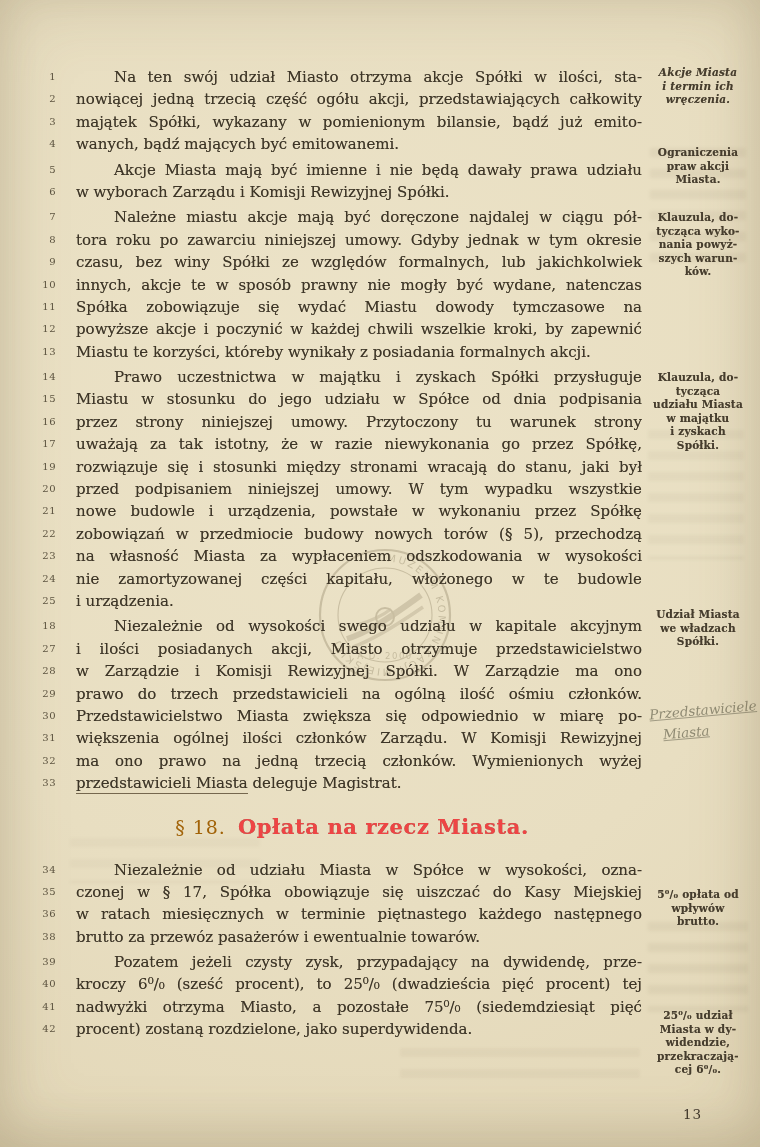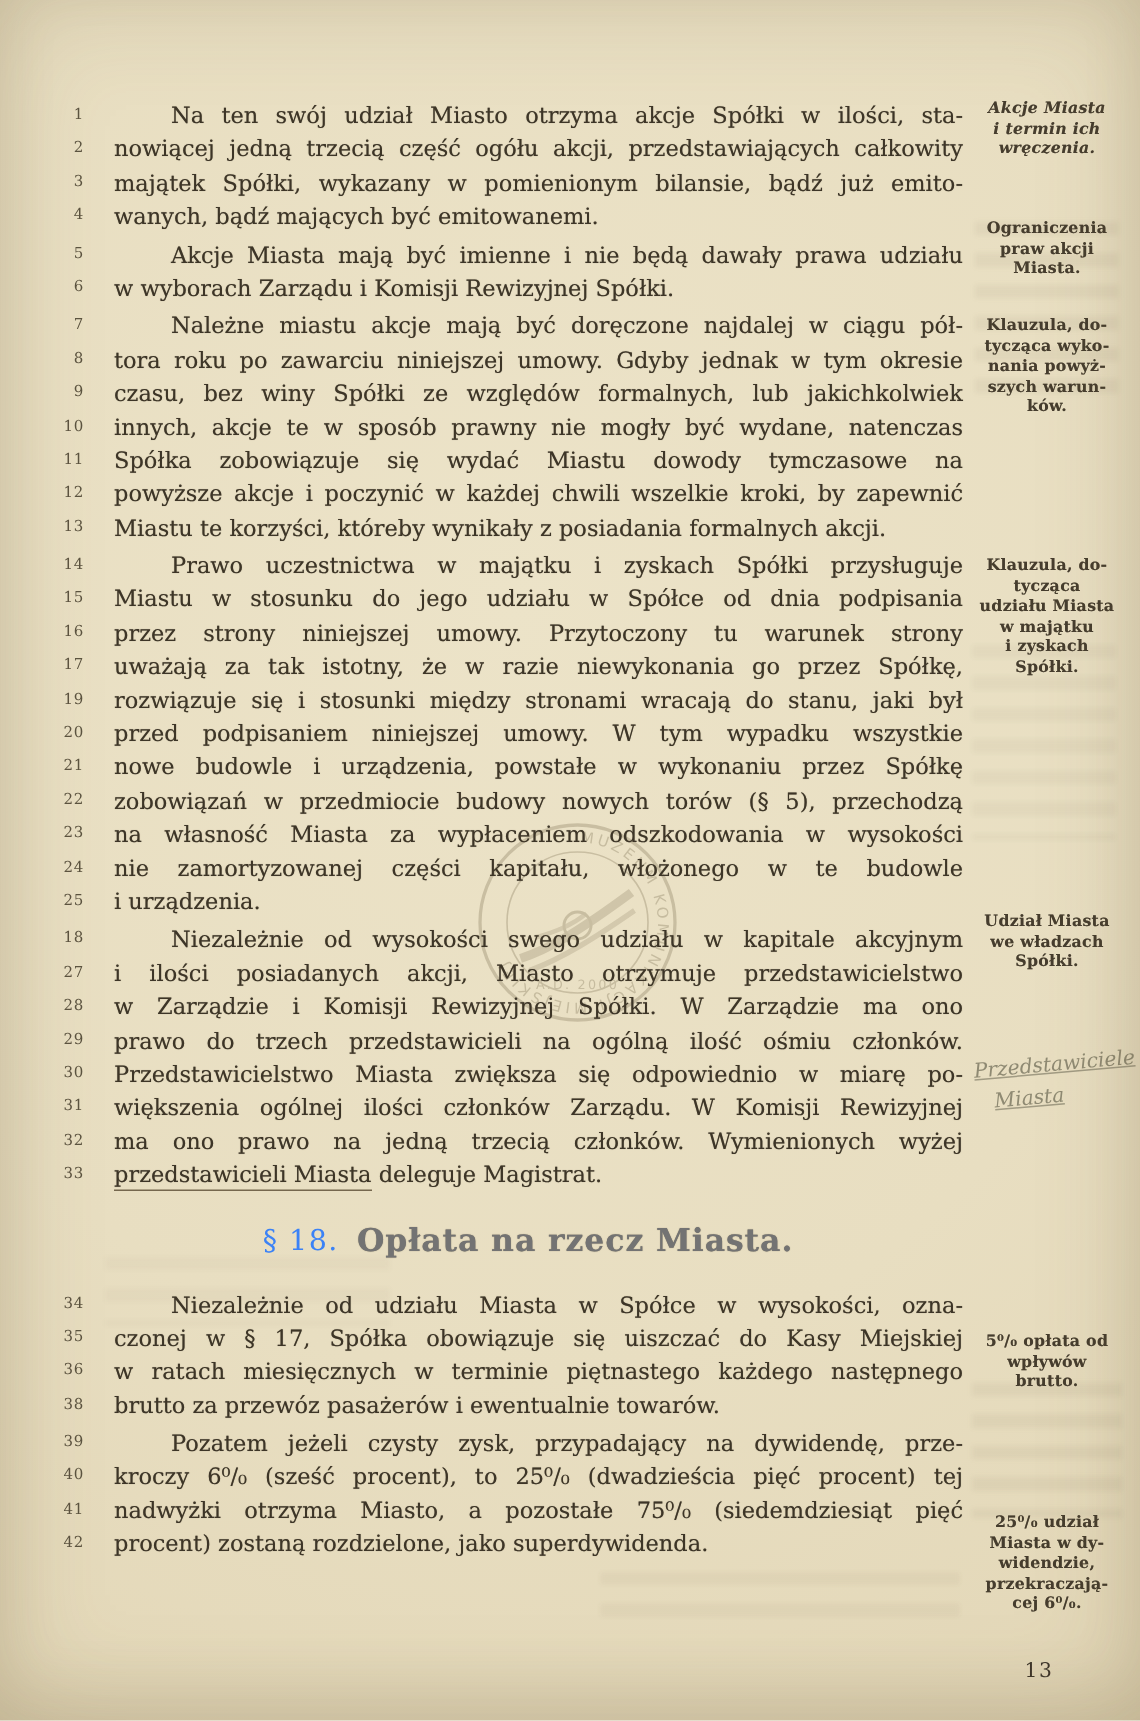--- a/index.html
+++ b/index.html
@@ -30,23 +30,23 @@
     text-shadow:0 0 .5px rgba(61,53,39,.55);
   }
   .row.last .txt{text-align-last:left;}
   .row.first .txt{text-indent:38px;}
   .u{border-bottom:1.5px solid rgba(96,82,58,.85);padding-bottom:1px;}
   
   .heading-row{
     height:64px;display:flex;align-items:center;justify-content:center;
     padding-left:32px;gap:12px;
   }
-  .heading-section{font-size:19px;color:#3b82f6;letter-spacing:1px;}
+  .heading-section{font-size:19px;color:#a16207;letter-spacing:1px;}
   .heading-title{
-    font-size:21px;font-weight:bold;color:#737373;letter-spacing:.6px;
+    font-size:21px;font-weight:bold;color:#ef4444;letter-spacing:.6px;
     text-shadow:0 0 .6px rgba(58,50,36,.6);
   }
   
   .margin-col{position:absolute;left:644px;top:0;width:108px;}
   .note{
     position:absolute;left:0;width:108px;text-align:center;color:#463d2e;
   }
   .note.print .nline{
     font-size:10.5px;font-weight:bold;line-height:13.5px;letter-spacing:.2px;
     text-shadow:0 0 .4px rgba(70,61,46,.5);

